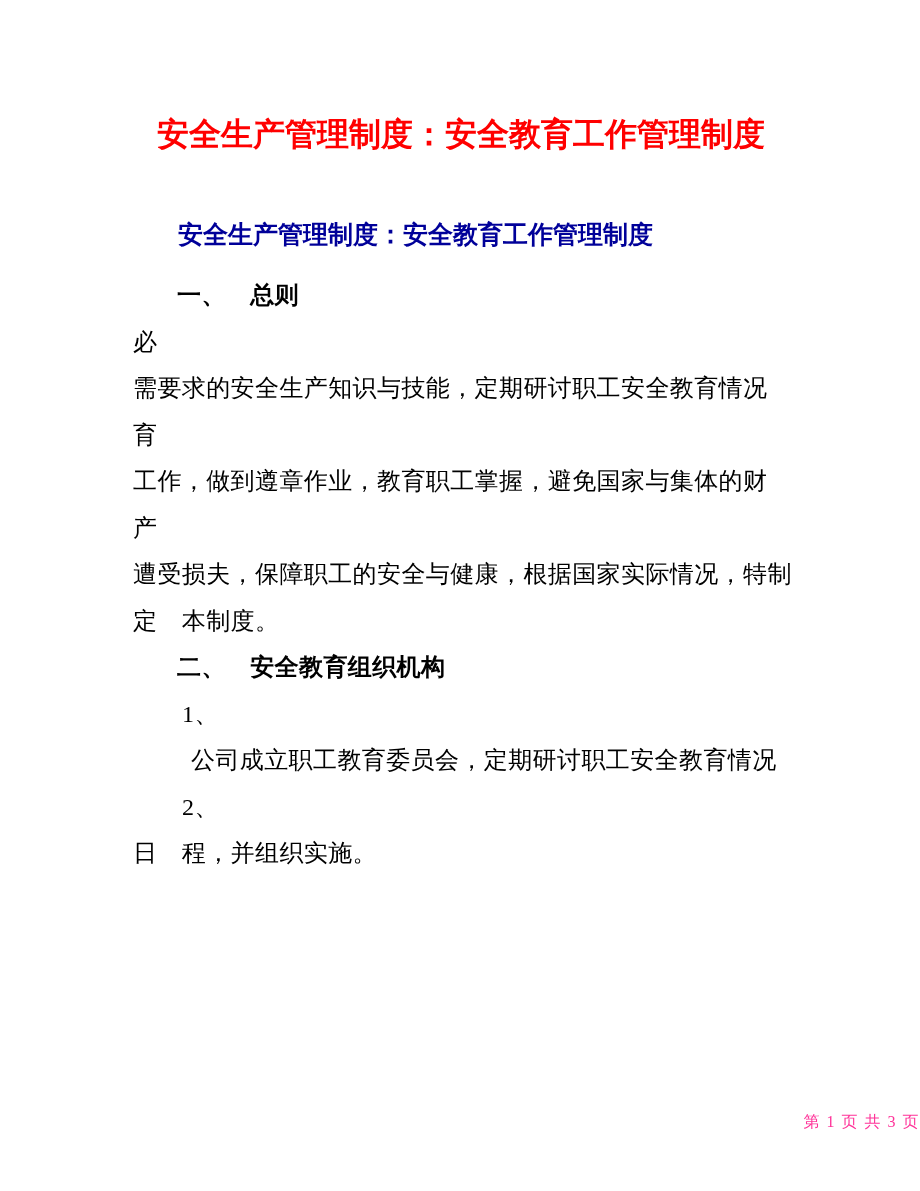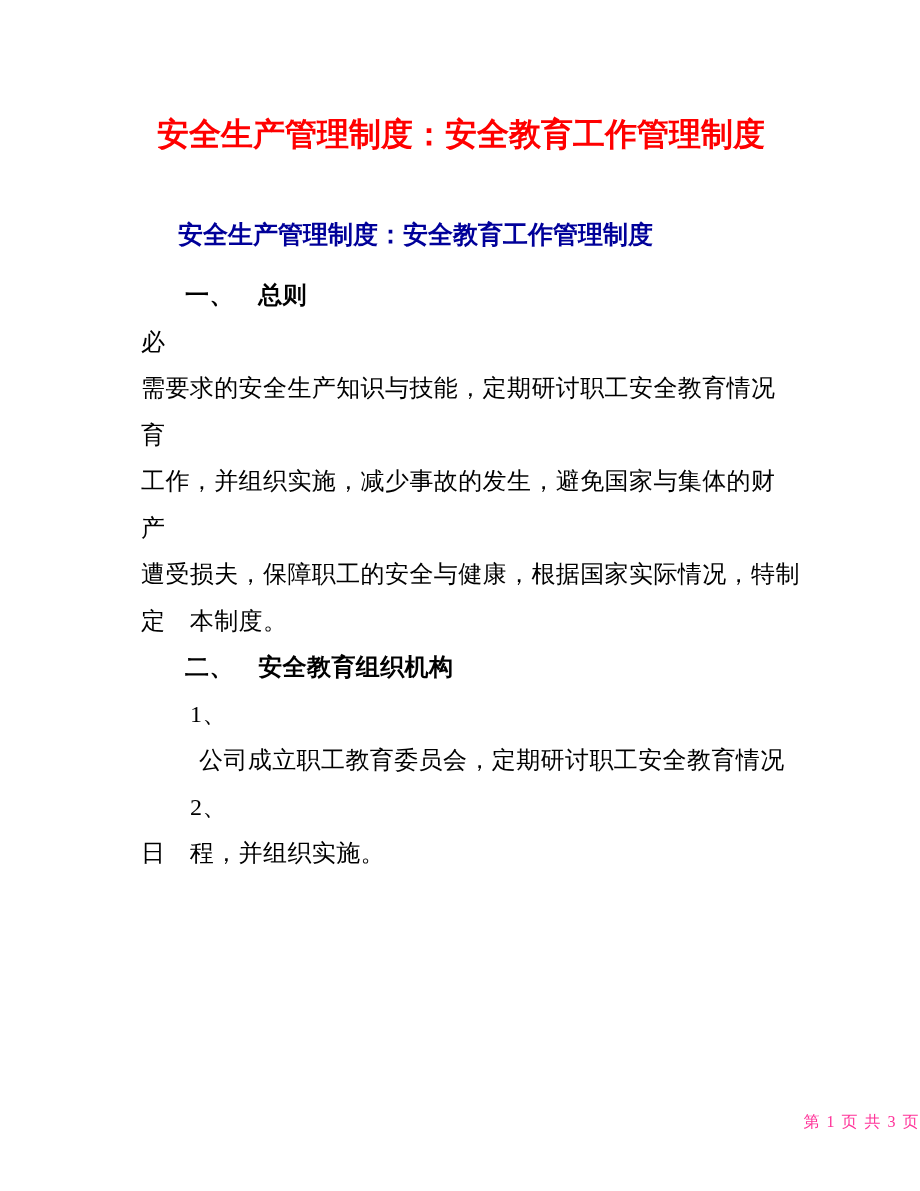--- a/index.html
+++ b/index.html
@@ -37,21 +37,21 @@
   .doc-subtitle {
     font-family: "Liberation Sans", "DejaVu Sans", sans-serif;
     font-weight: bold;
     font-size: 25px;
     line-height: 32px;
     color: #000099;
     margin: 0 0 22px 45px;
     white-space: pre;
   }
   .body-lines {
-    margin: 8px;
+    margin: 0;
   }
   .line {
     font-size: 24px;
     height: 46.5px;
     line-height: 46.5px;
     letter-spacing: 0.4px;
     white-space: pre;
     color: #000000;
   }
   .line.heading {
@@ -86,21 +86,21 @@
 
   <h1 class="doc-title">安全生产管理制度：安全教育工作管理制度</h1>
 
   <h2 class="doc-subtitle">安全生产管理制度：安全教育工作管理制度</h2>
 
   <div class="body-lines">
     <div class="line heading">一、　总则</div>
     <div class="line">必</div>
     <div class="line">需要求的安全生产知识与技能，定期研讨职工安全教育情况</div>
     <div class="line">育</div>
-    <div class="line">工作，并组织实施，减少事故的发生，避免国家与集体的财</div>
+    <div class="line">工作，做到遵章作业，教育职工掌握，避免国家与集体的财</div>
     <div class="line">产</div>
     <div class="line">遭受损夫，保障职工的安全与健康，根据国家实际情况，特制</div>
     <div class="line">定　本制度。</div>
     <div class="line heading">二、　安全教育组织机构</div>
     <div class="line ind-p">1、</div>
     <div class="line ind-c">公司成立职工教育委员会，定期研讨职工安全教育情况</div>
     <div class="line ind-p">2、</div>
     <div class="line">日　程，并组织实施。</div>
   </div>
 

